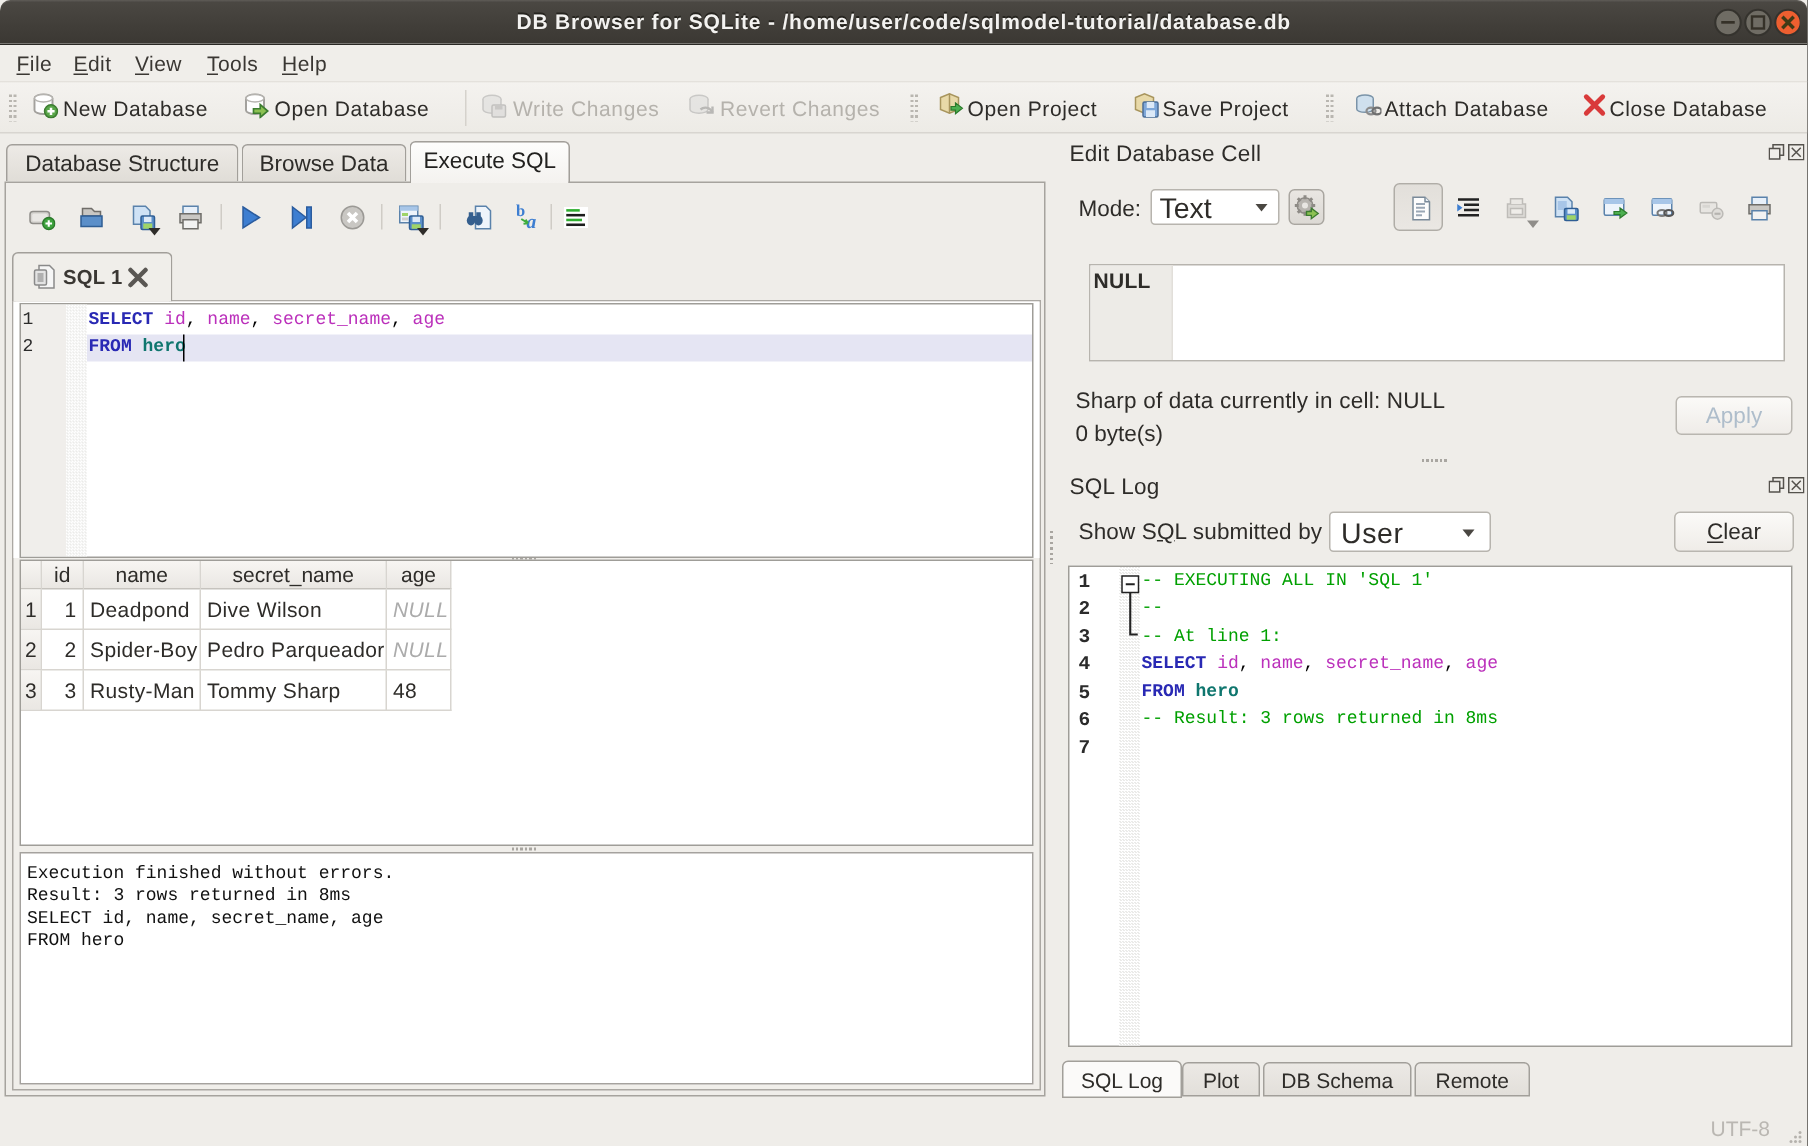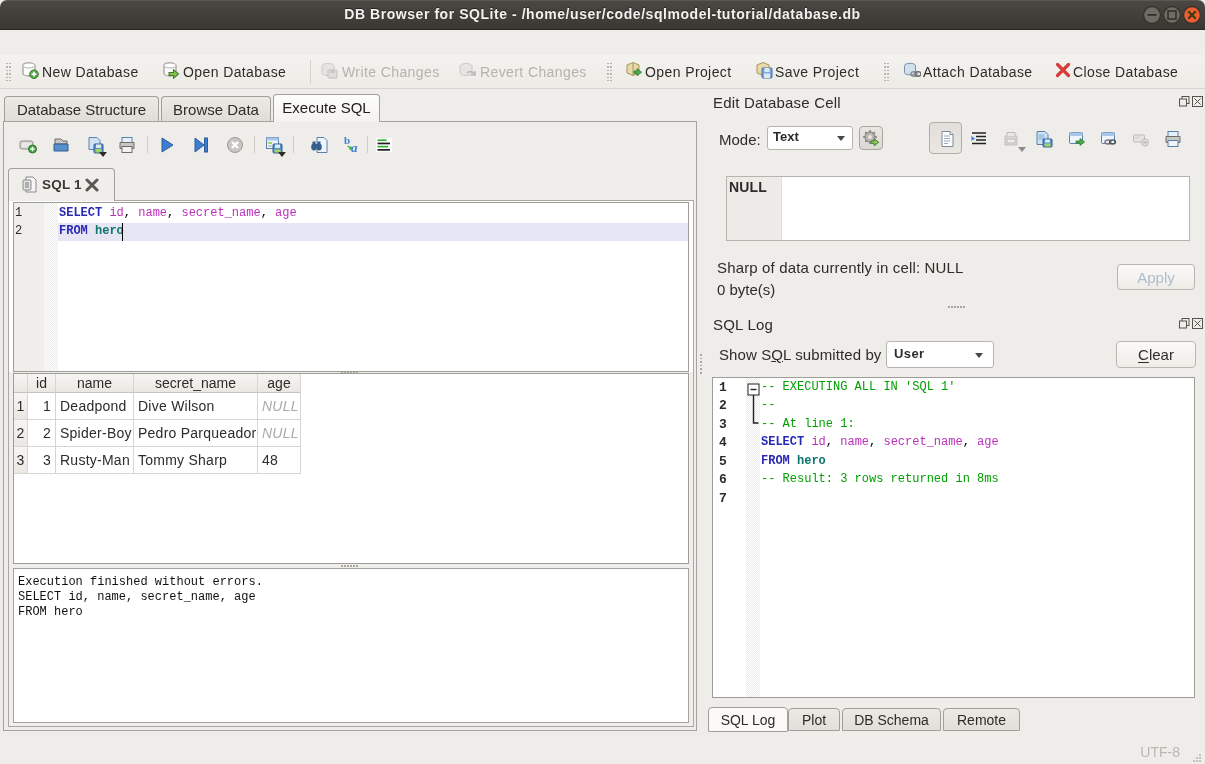--- a/index.html
+++ b/index.html
@@ -102,21 +102,21 @@
 
 
 #messages { position:absolute; left:13px; top:568px; width:676px; height:155px;
   border:1px solid #A5A29E; background:#ffffff; padding:5.5px 0 0 4px; }
 #messages .mline { white-space:pre; line-height:15.3px; color:#111; }
 
 
 .dockicons { position:absolute; width:24px; height:11px; }
 .rlabel { font-size:15px; letter-spacing:0px; color:#2E2C29; position:absolute; white-space:nowrap; }
 .combo { position:absolute; background:#fff; border:1px solid #B7B4AE; border-radius:3px; }
-.combo .ctext { position:absolute; left:5px; top:4px; font-size:13px;font-weight:bold; }
+.combo .ctext { position:absolute; left:5px; top:4px; font-size:19px; }
 .combo .arrow { position:absolute; right:10px; top:10px; width:0; height:0;
   border-left:4.5px solid transparent; border-right:4.5px solid transparent; border-top:5.5px solid #4a4742; }
 .btn { position:absolute; border:1px solid #B9B6B0; border-radius:4px;
   background:linear-gradient(#FBFAF8,#EFECE8); text-align:center; font-size:15px; }
 .btn.dis { color:#AEBDCB; }
 
 #nullbox { position:absolute; left:726px; top:176px; width:464px; height:65px; border:1px solid #B7B4AE; background:#fff; }
 #nullbox .g { position:absolute; left:0; top:0; width:55px; height:100%; background:#EDEBE7; border-right:1px solid #E2DFDA; }
 #nullbox .t { position:absolute; left:2px; top:2px; font-size:14px; font-weight:bold; color:#2E2C29; letter-spacing:0.2px; }
 
@@ -144,20 +144,27 @@
     <svg class="abs" style="left:1142px;top:5px" width="58" height="20" viewBox="0 0 58 20">
       <circle cx="10" cy="10" r="8.5" fill="#6F6C64" stroke="#35332e" stroke-width="1.4"></circle>
       <rect x="5.5" y="9" width="9" height="1.8" fill="#353128"></rect>
       <circle cx="30" cy="10" r="8.5" fill="#6F6C64" stroke="#35332e" stroke-width="1.4"></circle>
       <rect x="26" y="6" width="8" height="8" fill="none" stroke="#353128" stroke-width="1.6"></rect>
       <circle cx="50" cy="10" r="8.5" fill="#ED5F30" stroke="#35332e" stroke-width="1.4"></circle>
       <path d="M46.2 6.2 L53.8 13.8 M53.8 6.2 L46.2 13.8" stroke="#403a16" stroke-width="2.3"></path>
     </svg>
   </div>
 
+  <div id="menubar">
+    <div class="mi" style="left:11px"><u>F</u>ile</div>
+    <div class="mi" style="left:49px"><u>E</u>dit</div>
+    <div class="mi" style="left:90px"><u>V</u>iew</div>
+    <div class="mi" style="left:138px"><u>T</u>ools</div>
+    <div class="mi" style="left:188px"><u>H</u>elp</div>
+  </div>
 
   <div id="toolbar">
     <div class="tbhandle" style="left:6px"></div>
     <svg class="tbicon" style="left:21px" viewBox="0 0 18 18">
       <path d="M2 4.5 a6 2.5 0 0 1 12 0 v8 a6 2.5 0 0 1 -12 0 z" fill="#fdfdfd" stroke="#a3a19d" stroke-width="1.3"></path>
       <ellipse cx="8" cy="4.5" rx="6" ry="2.5" fill="#fff" stroke="#b5b3af"></ellipse>
       <circle cx="13" cy="13.2" r="4.3" fill="#58a548" stroke="#3c7c30"></circle>
       <path d="M13 10.8 v4.8 M10.6 13.2 h4.8" stroke="#fff" stroke-width="1.7"></path>
     </svg>
     <div class="tbitem" style="left:42px">New Database</div>
@@ -334,20 +341,21 @@
     <div class="cell" style="left:14px;top:73px;width:28px;text-align:right">3</div>
     <div class="cell" style="left:42px;top:73px;width:78px">Rusty-Man</div>
     <div class="cell" style="left:120px;top:73px;width:124px">Tommy Sharp</div>
     <div class="cell" style="left:244px;top:73px;width:43px">48</div>
   </div>
 
   <div class="hdots" style="left:341px;top:564.5px"></div>
 
   <div id="messages">
     <div class="mono mline">Execution finished without errors.</div>
+    <div class="mono mline">Result: 3 rows returned in 8ms</div>
     <div class="mono mline">SELECT id, name, secret_name, age</div>
     <div class="mono mline">FROM hero</div>
   </div>
 
   <div class="vdots" style="left:700px;top:354px"></div>
 
   <div class="rlabel" style="left:713px;top:94px;font-size:15px;letter-spacing:0.2px">Edit Database Cell</div>
   <svg class="dockicons" style="left:1179px;top:96px" width="24" height="11" viewBox="0 0 24 11">
     <rect x="3" y="0.5" width="7" height="7" fill="none" stroke="#55524d"></rect>
     <rect x="0.5" y="3" width="7" height="7" fill="#efede9" stroke="#55524d"></rect>

